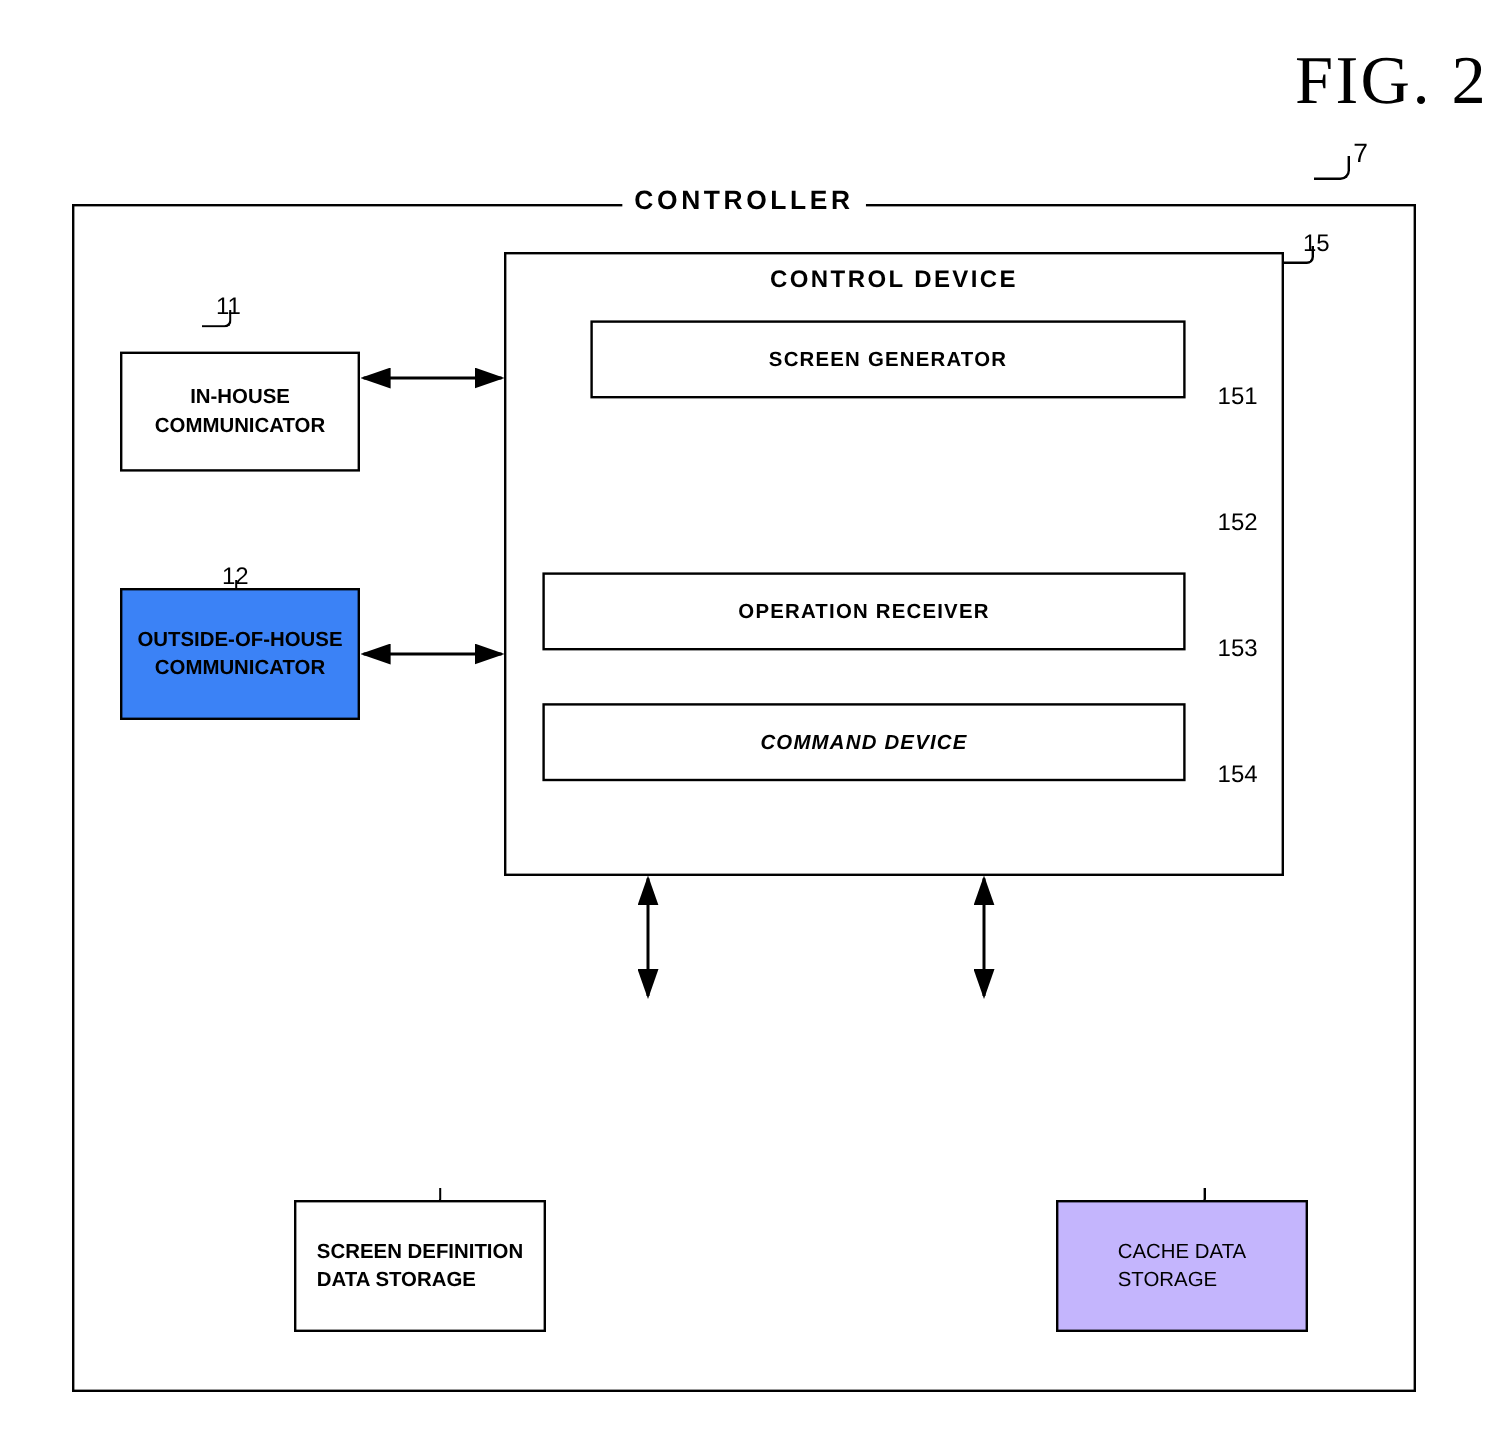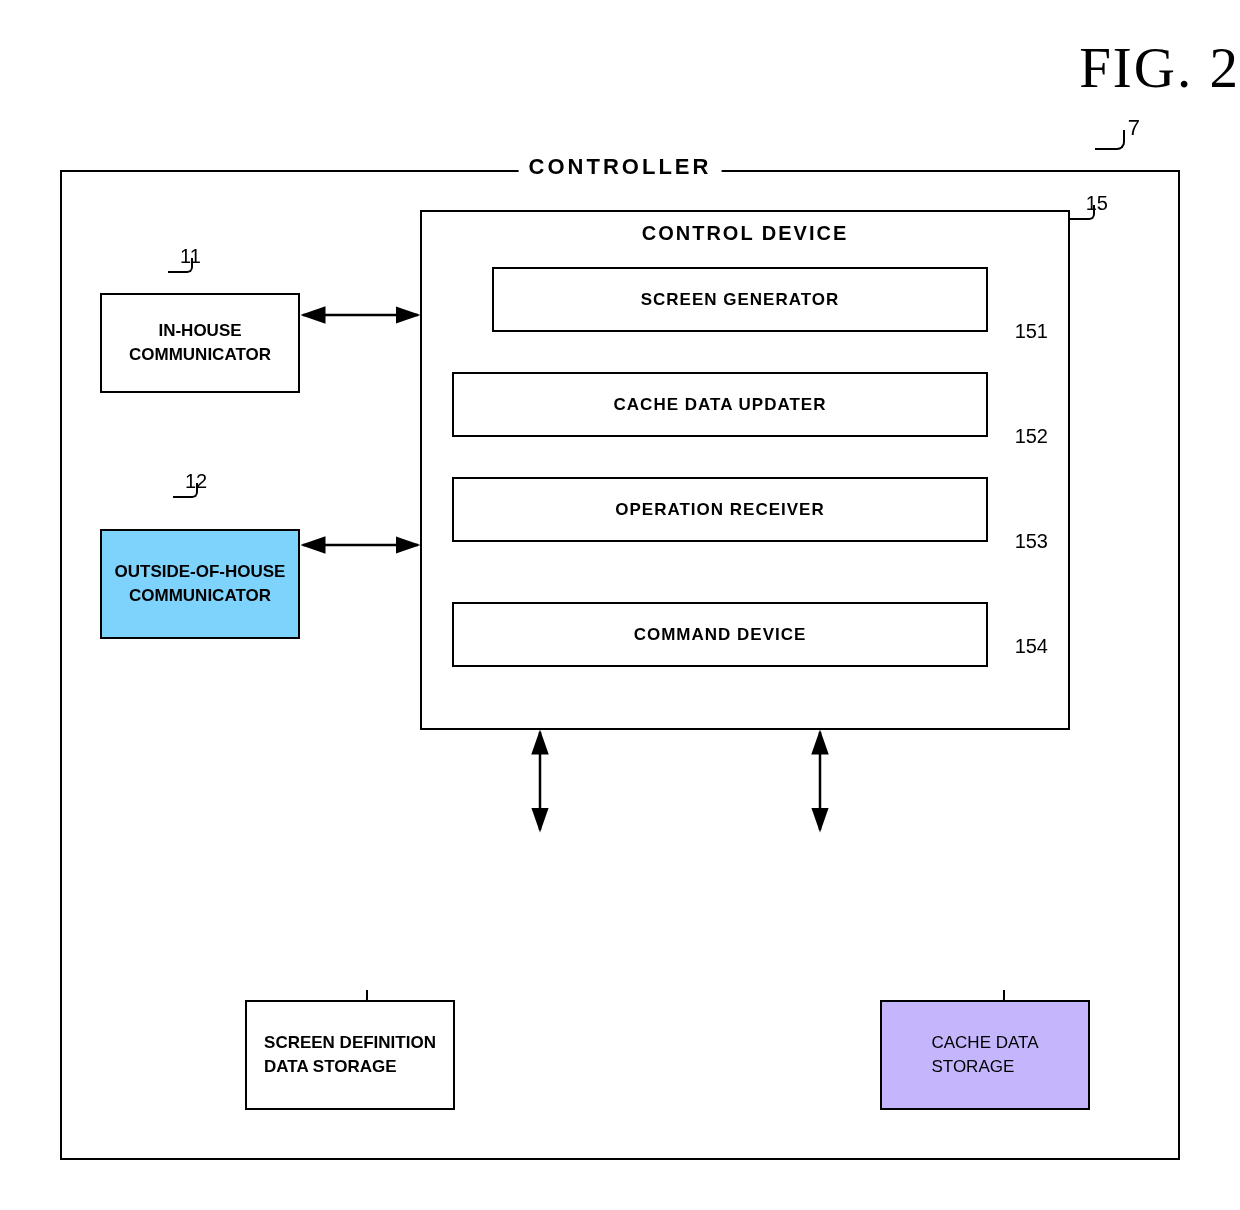--- a/index.html
+++ b/index.html
@@ -115,22 +115,21 @@
       width: 200px;
       height: 110px;
       border: 2.5px solid #000;
       display: flex;
       align-items: center;
       justify-content: center;
       text-align: center;
       font-size: 17px;
       font-weight: bold;
       line-height: 1.4;
-      background: #7dd3fc;
-      margin-top: 39px;
+      background: #3b82f6;
     }
 
     .ref-12 {
       position: absolute;
       top: 360px;
       left: 125px;
       font-size: 20px;
     }
     .ref-12-curve {
       position: absolute;
@@ -194,21 +193,21 @@
       justify-content: center;
       font-size: 17px;
       font-weight: bold;
       letter-spacing: 1px;
       background: #fff;
     }
 
     .sub-box-1 { top: 55px; margin-left: 40px; }
     .sub-box-2 { top: 160px; }
     .sub-box-3 { top: 265px; }
-    .sub-box-4 { top: 390px; }
+    .sub-box-4 { top: 374px; font-style: italic; }
 
     .ref-151 { position: absolute; top: 108px; right: 20px; font-size: 20px; }
     .ref-152 { position: absolute; top: 213px; right: 20px; font-size: 20px; }
     .ref-153 { position: absolute; top: 318px; right: 20px; font-size: 20px; }
     .ref-154 { position: absolute; top: 423px; right: 20px; font-size: 20px; }
 
     
     
     .arrows-svg {
       position: absolute;
@@ -314,21 +313,20 @@
   </div>
 
   <div class="ref-15-curve"></div>
   <div class="ref-15">15</div>
   <div class="control-device-box">
     <div class="control-device-label">CONTROL DEVICE</div>
 
     <div class="sub-box sub-box-1">SCREEN GENERATOR</div>
     <div class="ref-151">151</div>
 
-    <div class="sub-box sub-box-2">CACHE DATA UPDATER</div>
     <div class="ref-152">152</div>
 
     <div class="sub-box sub-box-3">OPERATION RECEIVER</div>
     <div class="ref-153">153</div>
 
     <div class="sub-box sub-box-4">COMMAND DEVICE</div>
     <div class="ref-154">154</div>
   </div>
 
   <div class="ref-13-curve"></div>

